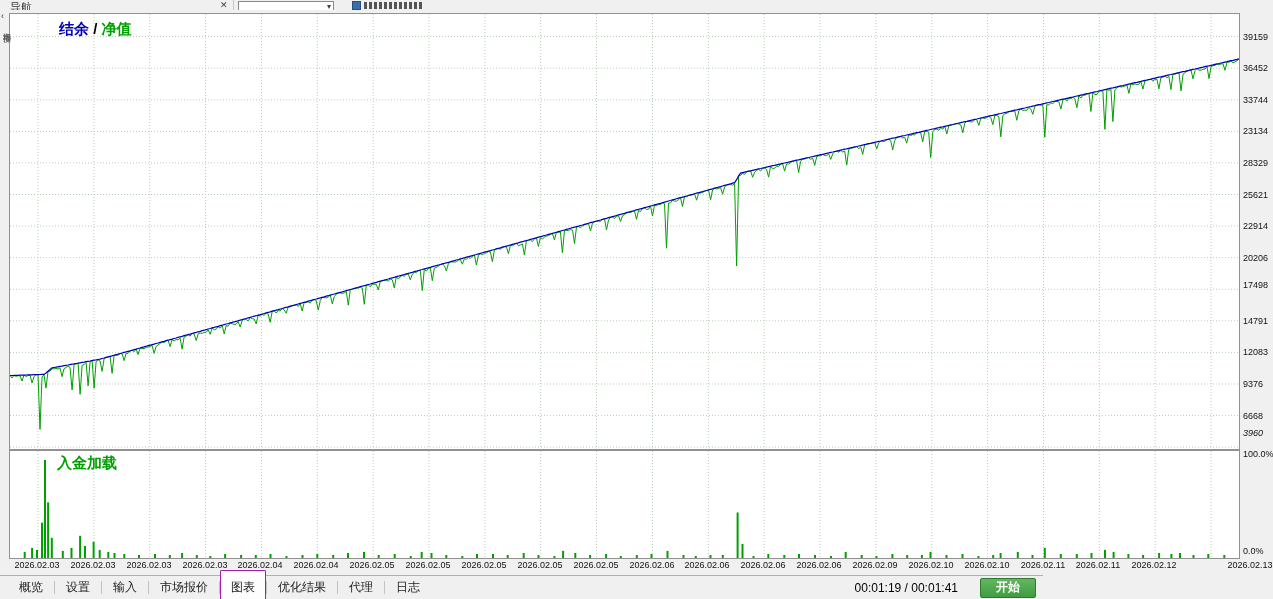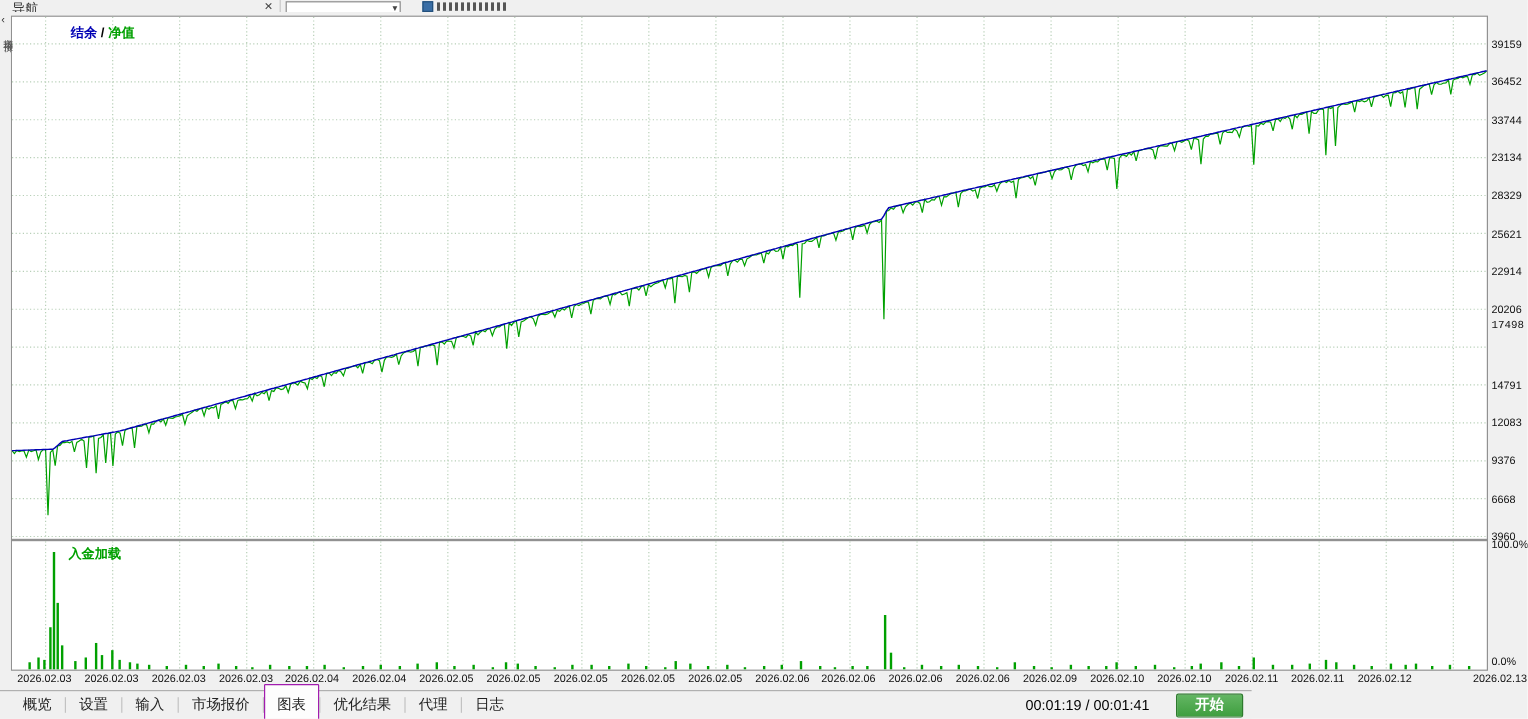--- a/index.html
+++ b/index.html
@@ -22,21 +22,21 @@
   
   #leftbar{position:absolute;left:0;top:10px;width:9px;height:565px;background:#f0f0f0;z-index:5;}
   #collapse{position:absolute;left:1px;top:2px;font-size:9px;color:#333;line-height:9px;}
   #left-vtab{position:absolute;left:0;top:16px;writing-mode:vertical-rl;font-size:8px;color:#555;letter-spacing:1px;}
 
   
   .plot{position:absolute;background:#fff;border:1px solid #919191;}
   #main-plot{left:9px;top:13px;width:1229px;height:435px;}
   #sub-plot{left:9px;top:450px;width:1229px;height:107px;}
   svg{display:block;}
-  .legend{position:absolute;z-index:3;font-size:11px;font-weight:bold;white-space:nowrap;padding-left:40px;}
+  .legend{position:absolute;z-index:3;font-size:15px;font-weight:bold;white-space:nowrap;padding-left:40px;}
   #main-legend{left:9px;top:6px;}
   #sub-legend{left:7px;top:3px;color:#00A000;}
   .ylab{position:absolute;left:1243px;font-size:9px;color:#111;white-space:nowrap;z-index:4;}
   .xlab{position:absolute;top:560px;width:58px;text-align:center;font-size:9px;color:#111;z-index:4;}
 
   
   #tabbar{position:absolute;left:0;top:575px;width:1043px;height:24px;background:#f0f0f0;
           border-top:1px solid #b0b0b0;display:flex;align-items:center;box-sizing:border-box;z-index:6;}
   #tabs{display:flex;align-items:center;margin-left:8px;}
   .tab{font-size:12px;color:#222;padding:3px 11px;white-space:nowrap;}
@@ -280,20 +280,20 @@
 <span class="xlab" style="left: 1125px;">2026.02.12</span>
 <span class="xlab" style="left: 1181px; margin-left: 40px;">2026.02.13</span>
 <span class="ylab" style="top: 32px;">39159</span>
 <span class="ylab" style="top: 63px;">36452</span>
 <span class="ylab" style="top: 95px;">33744</span>
 <span class="ylab" style="top: 126px;">23134</span>
 <span class="ylab" style="top: 158px;">28329</span>
 <span class="ylab" style="top: 190px;">25621</span>
 <span class="ylab" style="top: 221px;">22914</span>
 <span class="ylab" style="top: 253px;">20206</span>
-<span class="ylab" style="top: 266px; font-family: Liberation Mono, monospace;">17498</span>
+<span class="ylab" style="top: 280px;">17498</span>
 <span class="ylab" style="top: 316px;">14791</span>
 <span class="ylab" style="top: 347px;">12083</span>
 <span class="ylab" style="top: 379px;">9376</span>
 <span class="ylab" style="top: 411px;">6668</span>
-<span class="ylab" style="top: 442px;">3960</span>
+<span class="ylab" style="top: 428px; font-style: italic;">3960</span>
 <span class="ylab" style="top: 449px;">100.0%</span>
 <span class="ylab" style="top: 546px;">0.0%</span>
 
 </body></html>

